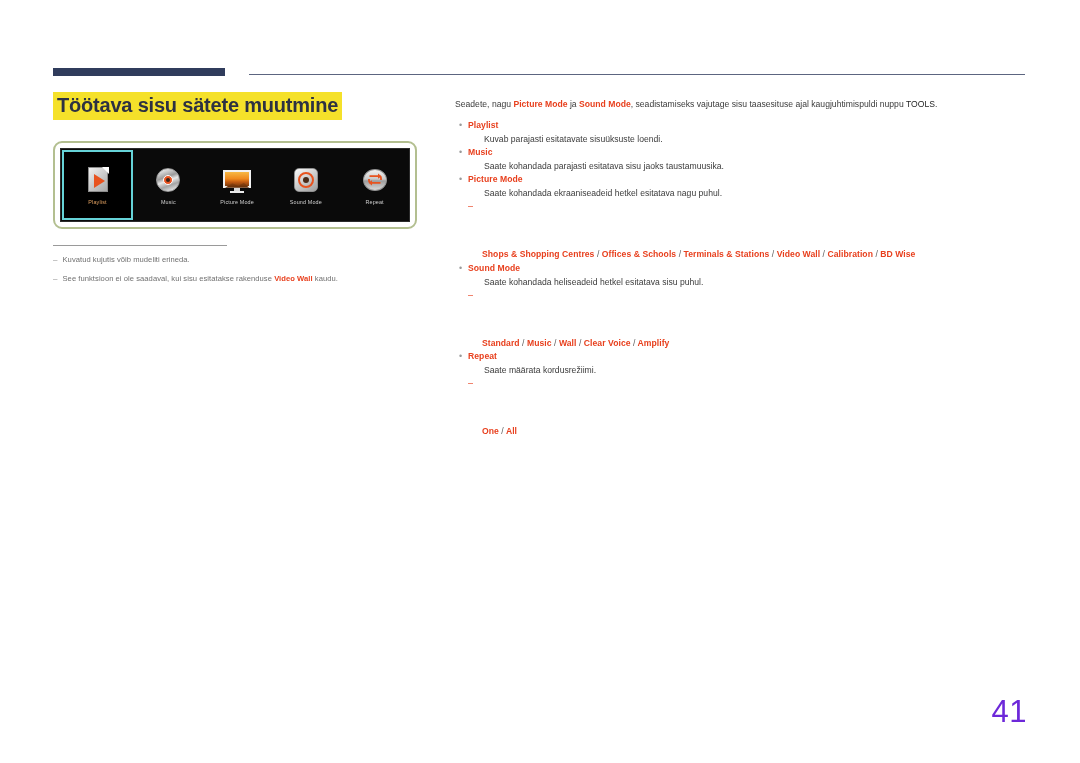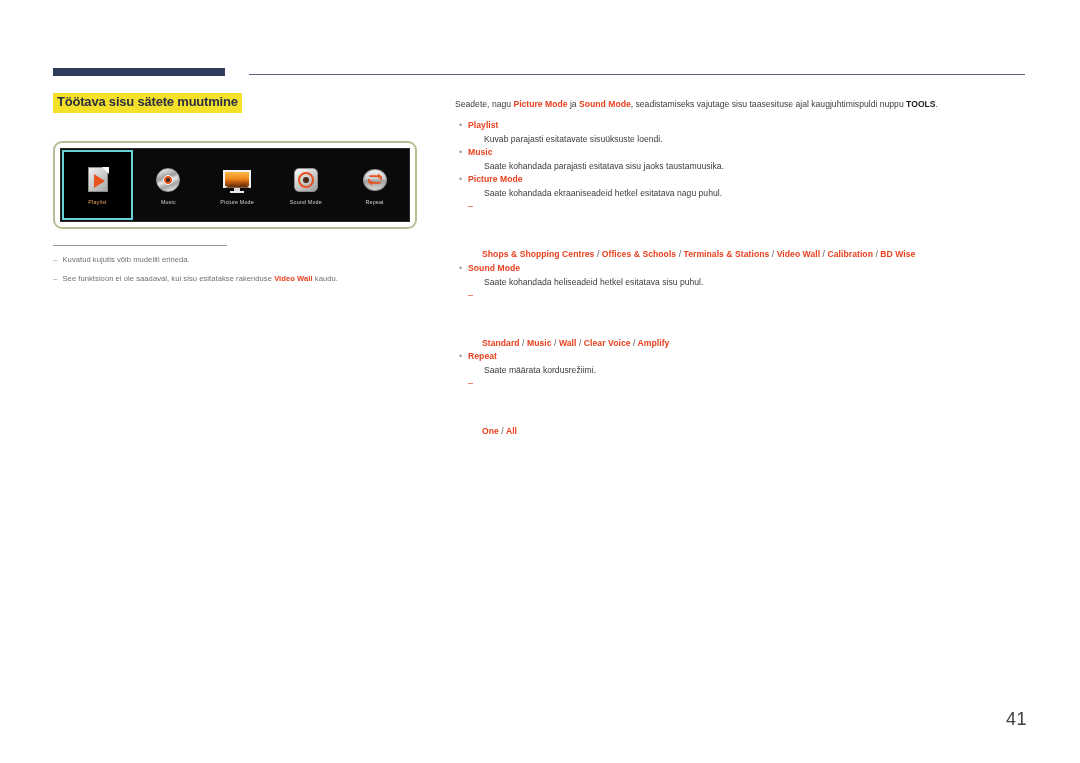--- a/index.html
+++ b/index.html
@@ -44,21 +44,21 @@
   
   .left-col {
     position: absolute;
     left: 53px;
     top: 92px;
     width: 372px;
   }
 
   .page-title {
     display: inline-block;
-    font-size: 13px;
+    font-size: 20px;
     font-weight: bold;
     color: #2d3142;
     background: #f5e12a;
     padding: 2px 4px 3px 4px;
     line-height: 1.15;
     letter-spacing: -0.2px;
   }
 
   
   .figure {
@@ -277,21 +277,21 @@
   }
   .intro {
     font-size: 8.6px;
     color: #3b3b3b;
     line-height: 1.35;
     letter-spacing: .01px;
     margin-bottom: 8px;
     white-space: nowrap;
   }
   .intro .accent { color: #e8401e; font-weight: bold; }
-  .intro .strong { color: #1e1e1e; font-weight: bold; }
+  .intro .strong { color: #1e1e1e; font-weight: normal; }
 
   .bullet-row {
     display: flex;
     align-items: flex-start;
     margin-bottom: 0;
   }
   .bullet-mark {
     width: 13px;
     flex: 0 0 13px;
     color: #9a9a9a;
@@ -337,22 +337,22 @@
     white-space: nowrap;
     margin-top: 48px;
   }
   .sub-text .sep { color: #5a5a5a; font-weight: normal; }
 
   
   .page-number {
     position: absolute;
     right: 53px;
     bottom: 33px;
-    font-size: 18px;
-    color: #404040;
+    font-size: 31px;
+    color: #6d28d9;
     letter-spacing: .5px;
     font-weight: normal;
     margin-top: 32px;
   }
 </style>
 </head>
 <body>
 
 <div class="header-rule">
   <div class="thick"></div>

